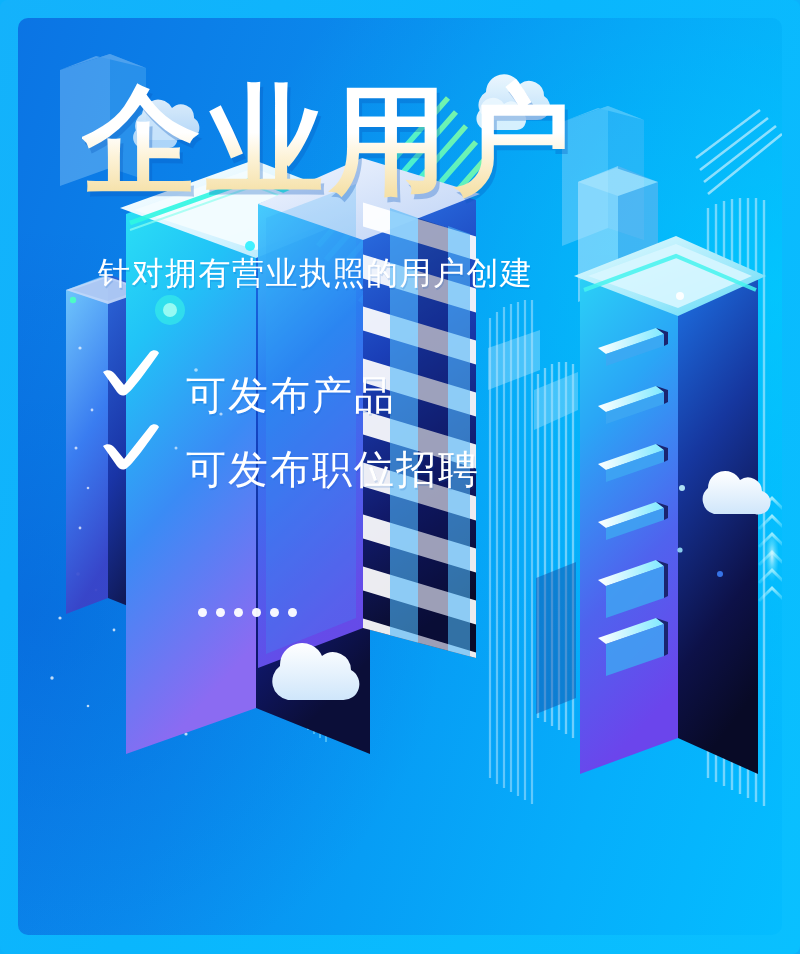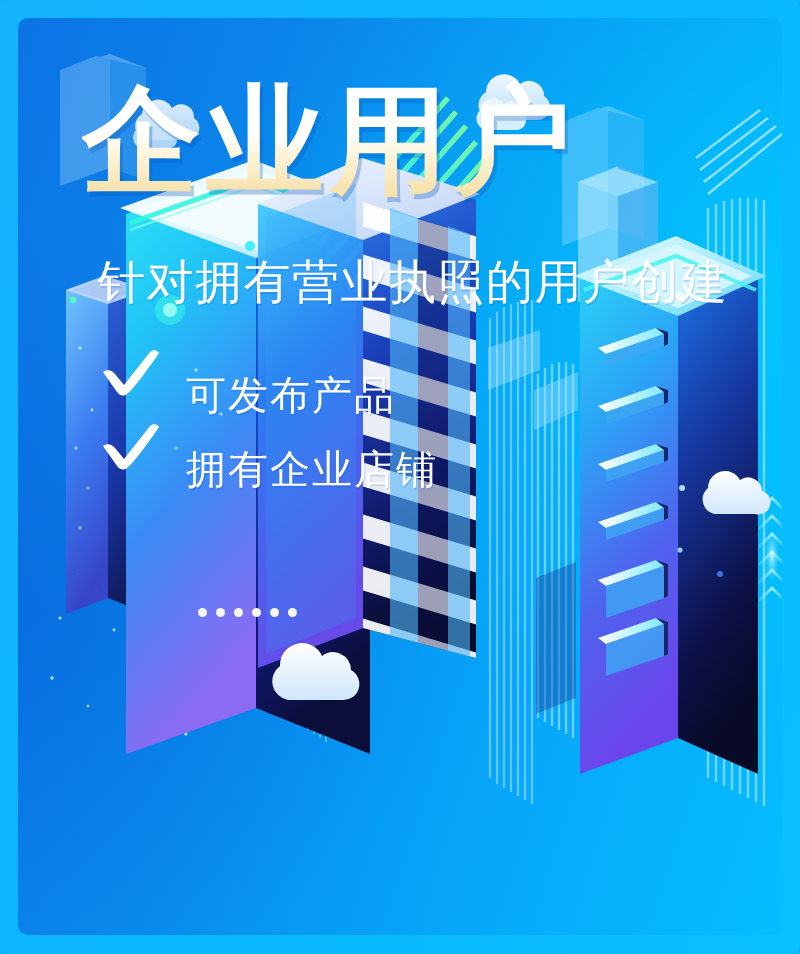--- a/index.html
+++ b/index.html
@@ -39,21 +39,21 @@
     font-size:118px;line-height:1.14;font-weight:700;letter-spacing:6px;
     background:linear-gradient(180deg,#ffffff 0%,#ffffff 44%,#fdf3d8 62%,#f6e3ae 86%,#f3dd9f 100%);
     -webkit-background-clip:text;background-clip:text;
     color:transparent;-webkit-text-fill-color:transparent;
     filter:drop-shadow(3px 5px 0 rgba(5,85,190,.30));
     white-space:nowrap;
   }
 
   #subtitle{
     left:80px;top:236px;
-    font-size:47px;line-height:1.2;font-weight:400;letter-spacing:1.5px;
+    font-size:32px;line-height:1.2;font-weight:400;letter-spacing:1.5px;
     color:#ffffff;white-space:nowrap;
     text-shadow:1px 2px 0 rgba(5,90,195,.18);
   }
 
   #features{position:absolute;left:82px;top:318px;z-index:6;}
   .feature{display:flex;align-items:center;height:74px;}
   .check{width:62px;height:48px;flex:0 0 62px;margin-right:24px;}
   .feature .label{
     font-size:40px;font-weight:400;color:#ffffff;letter-spacing:2px;white-space:nowrap;
     text-shadow:1px 2px 0 rgba(5,90,195,.16);
@@ -525,21 +525,21 @@
         <svg class="check" viewBox="0 0 62 48">
           <path d="M3 23 C7 20 12 21 15 25 L24 36 L50 3 C53 0 58 1 59 4 C53 13 34 40 27 45 C23 48 19 46 17 43 Z" fill="#ffffff"></path>
         </svg>
         <span class="label">可发布产品</span>
       </div>
 
       <div class="feature">
         <svg class="check" viewBox="0 0 62 48">
           <path d="M3 23 C7 20 12 21 15 25 L24 36 L50 3 C53 0 58 1 59 4 C53 13 34 40 27 45 C23 48 19 46 17 43 Z" fill="#ffffff"></path>
         </svg>
-        <span class="label">拥有企业店铺</span>
+        <span class="label">可发布职位招聘</span>
       </div>
 
 
     </div>
 
     <div id="ellipsis" title="" aria-label="more">
       <i></i>
       <i></i>
       <i></i>
       <i></i>

